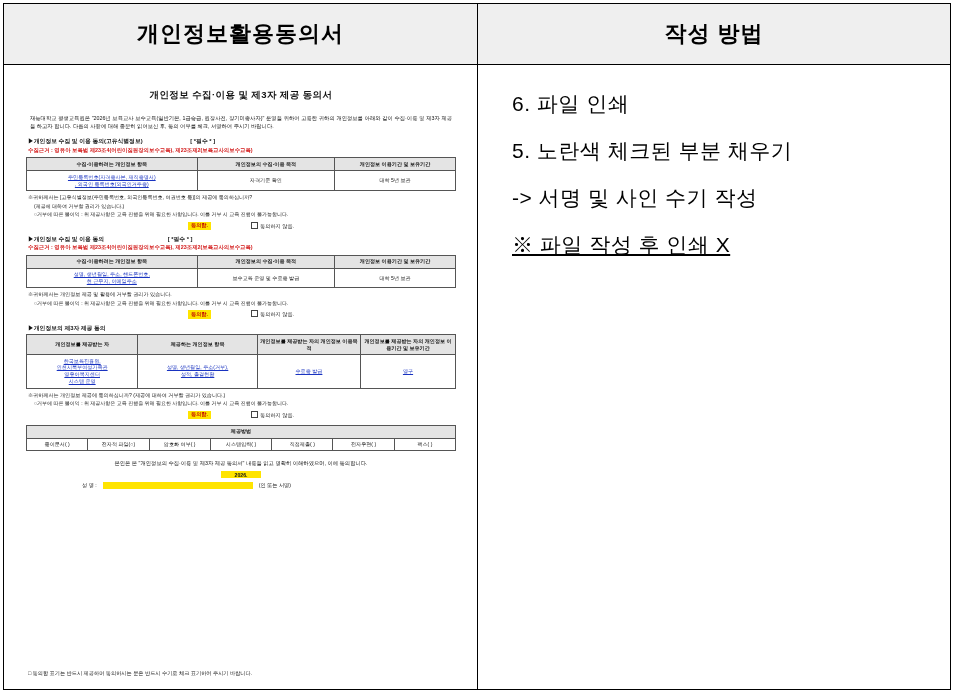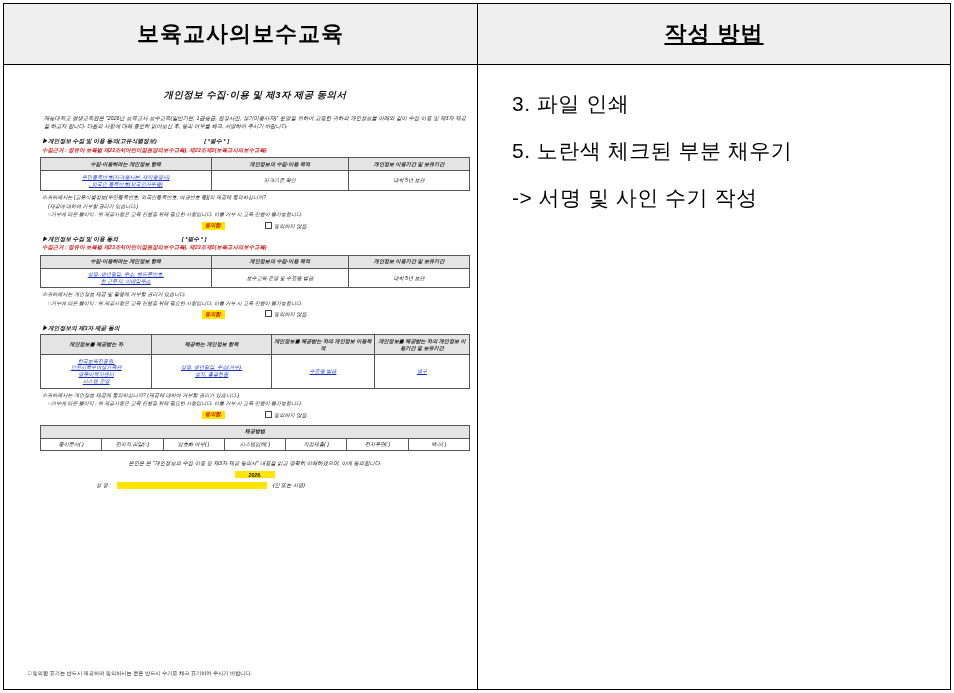--- a/index.html
+++ b/index.html
@@ -46,21 +46,20 @@
     font-weight: bold;
     letter-spacing: 1px;
     box-sizing: border-box;
   }
   .header-cell.left {
     width: 474px;
     border-right: 1px solid #000;
   }
   .header-cell.right {
     flex: 1;
-    text-decoration: underline;
   }
   .body-row {
     display: flex;
     flex: 1 1 auto;
     min-height: 0;
   }
   .body-cell.left {
     width: 474px;
     border-right: 1px solid #000;
     box-sizing: border-box;
@@ -84,27 +83,26 @@
   .instr.underlined {
     text-decoration: underline;
     display: inline-block;
     margin-bottom: 22px;
   }
   .instr-wrap { display: block; }
 
   
   .doc {
     position: absolute;
-    left: 36px;
+    left: 22px;
     top: 12px;
     width: 430px;
     font-size: 5.2px;
     line-height: 1.35;
     color: #111;
-    font-style: italic;
   }
   .doc-title {
     text-align: center;
     font-size: 9.5px;
     font-weight: bold;
     letter-spacing: 0.4px;
     margin: 12px 0 12px 0;
   }
   .doc-para {
     font-size: 5.3px;
@@ -216,21 +214,21 @@
     color: #111;
   }
 </style>
 </head>
 <body>
 
 <div class="page">
   <div class="outer-table">
 
     <div class="header-row">
-      <div class="header-cell left">보육교사의보수교육</div>
+      <div class="header-cell left">개인정보활용동의서</div>
       <div class="header-cell right">작성 방법</div>
     </div>
 
     <div class="body-row">
 
       <div class="body-cell left">
         <div class="doc">
 
           <div class="doc-title">개인정보 수집·이용 및 제3자 제공 동의서</div>
 
@@ -349,25 +347,28 @@
             </div>
           </div>
 
         </div>
 
         <div class="footer-note">□ 동의함 표기는 반드시 제공하며 동의하시는 분은 반드시 수기로 체크 표기하여 주시기 바랍니다.</div>
       </div>
 
       <div class="body-cell right">
         <div class="instr-wrap">
-          <div class="instr">3. 파일 인쇄</div>
+          <div class="instr">6. 파일 인쇄</div>
         </div>
         <div class="instr-wrap">
           <div class="instr">5. 노란색 체크된 부분 채우기</div>
         </div>
         <div class="instr-wrap">
           <div class="instr">-&gt; 서명 및 사인 수기 작성</div>
+        </div>
+        <div class="instr-wrap">
+          <div class="instr underlined">※ 파일 작성 후 인쇄 X</div>
         </div>
       </div>
 
     </div>
   </div>
 </div>
 
 </body></html>

